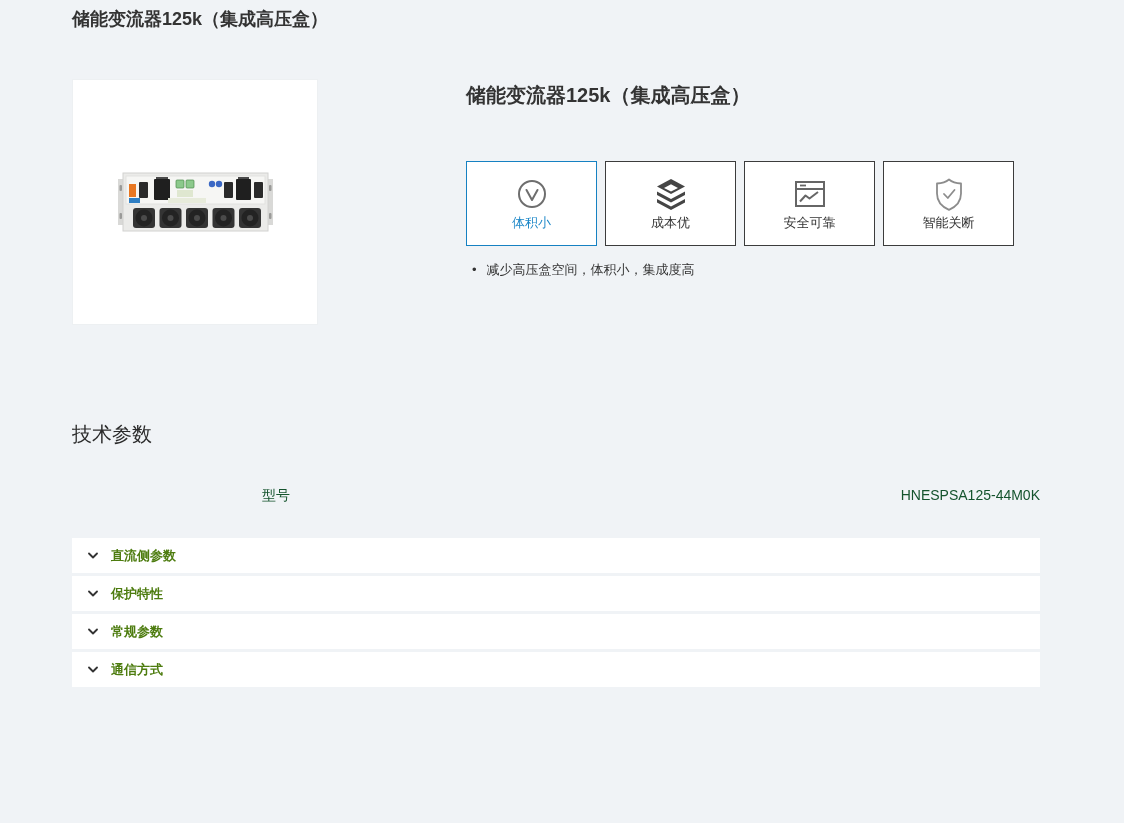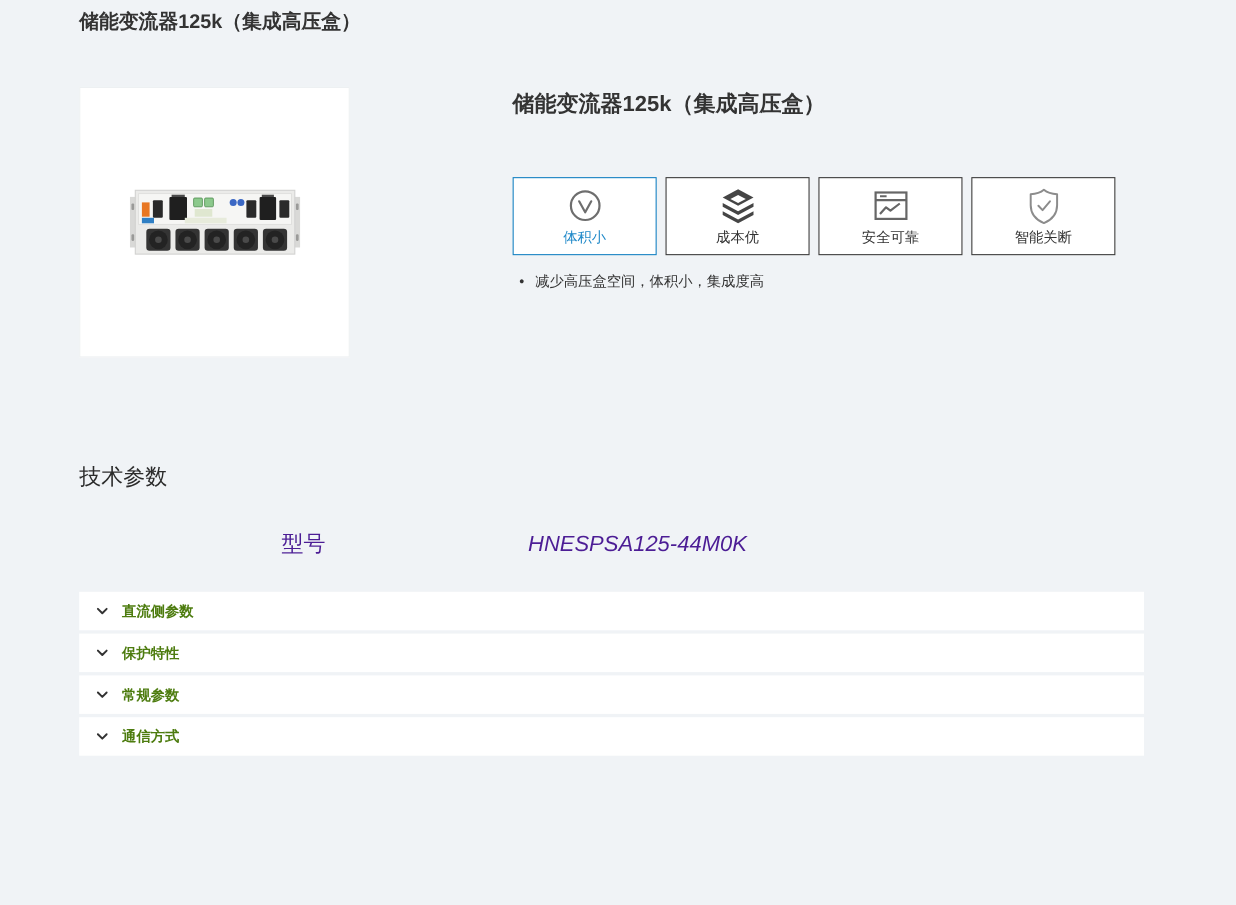--- a/index.html
+++ b/index.html
@@ -28,41 +28,41 @@
 
   .product-right { margin-left: 148px; padding-top: 3px; }
 
   .product-title {
     margin: 0;
     font-size: 20px; line-height: 26px; font-weight: 700; color: #333;
   }
 
   .features { display: flex; gap: 8px; margin-top: 53px; }
   .feature-box {
-    width: 131px; height: 71px;
+    width: 131px; height: 85px;
     background: #ffffff; border: 1px solid #3c3c3c;
     display: flex; flex-direction: column; align-items: center; justify-content: center;
     cursor: pointer;
   }
   .feature-box.selected { border-color: #1681c2; }
   .feature-box.selected .feature-label { color: #1e88c8; }
   .feature-icon { height: 34px; display: flex; align-items: center; justify-content: center; }
   .feature-label { font-size: 13px; color: #333; margin-top: 4px; line-height: 15px; }
 
   .highlight-row { display: flex; align-items: flex-start; margin-top: 15px; font-size: 13px; line-height: 17px; color: #333; }
   .bullet-dot { margin: 0 10px 0 6px; font-size: 13px; color: #333; }
 
   .tech-title {
     margin: 95px 0 0 0;
     font-size: 20px; line-height: 28px; font-weight: 400; color: #2b2b2b;
   }
 
-  .model-row { display: flex; width: 968px; margin-top: 37px; font-size: 20px; line-height: 20px; color: #4c1d95; }
+  .model-row { display: flex; width: 968px; margin-top: 37px; font-size: 14px; line-height: 20px; color: #14532d; }
   .model-cell-label { width: 408px; text-align: center; }
-  .model-cell-value { width: 560px; text-align: left; font-style: italic; }
+  .model-cell-value { width: 560px; text-align: right; }
 
   .accordion { width: 968px; margin-top: 33px; }
   .acc-row {
     height: 35px; background: #ffffff; margin-bottom: 3px;
     display: flex; align-items: center; padding-left: 16px;
     cursor: pointer;
   }
   .chev { display: flex; align-items: center; margin-right: 13px; }
   .acc-label { font-size: 13px; font-weight: 700; color: #4d7c0f; }
 

